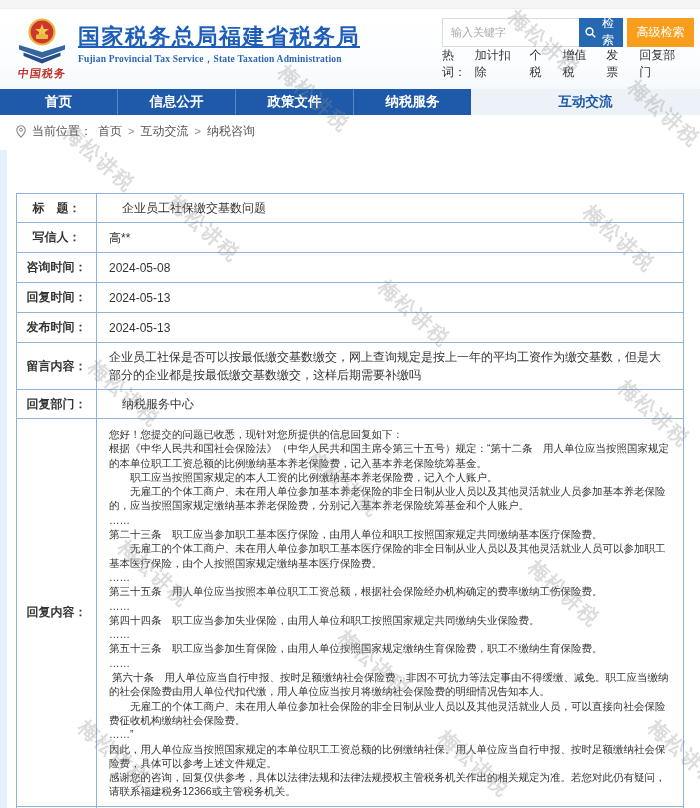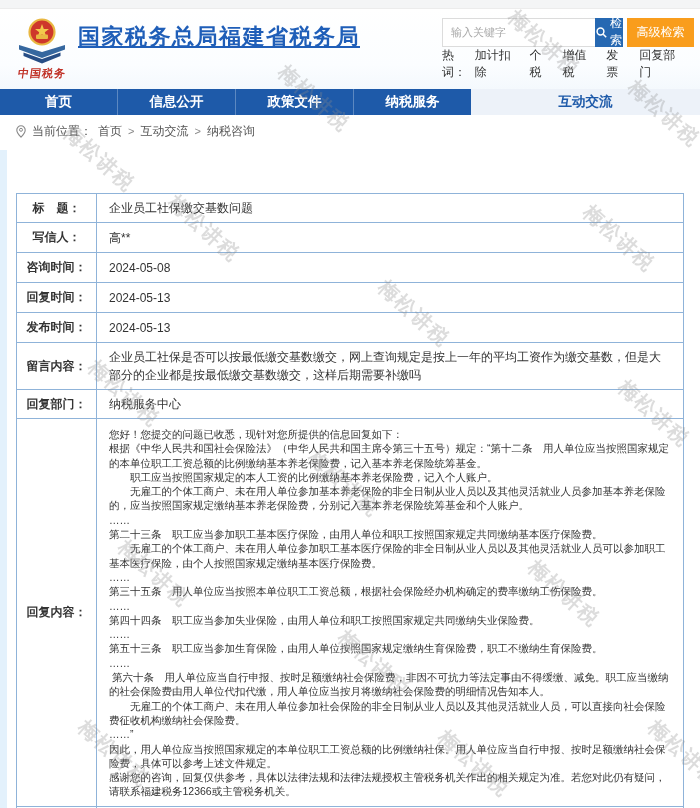--- a/index.html
+++ b/index.html
@@ -37,21 +37,21 @@
     font-size:9.5px;font-weight:bold;color:#2a66b8;letter-spacing:.2px;
   }
   .search-block{margin-left:auto;width:252px;}
   .search-row{display:flex;height:29px;}
   .search-input{
     flex:1;min-width:0;border:1px solid #dcdcdc;border-right:none;
     font-size:11px;padding:0 8px;color:#333;outline:none;
   }
   .search-input::placeholder{color:#a9a9a9;}
   .btn-search{
-    width:28px;background:#2668b2;color:#fff;border:none;font-size:12px;
+    width:44px;background:#2668b2;color:#fff;border:none;font-size:12px;
     display:flex;align-items:center;justify-content:center;gap:3px;cursor:pointer;
   }
   .btn-advanced{
     width:67px;background:#f99d1c;color:#fff;border:none;font-size:12px;
     margin-left:4px;cursor:pointer;
   }
   .hotwords{font-size:12px;color:#333;display:flex;align-items:center;}
   .hotwords .hw-label{font-weight:normal;}
   .hotwords a{color:#333;text-decoration:none;margin-right:11px;}
   
@@ -79,21 +79,21 @@
   .drow.partial{border-bottom:none;height:15px;}
   .dlabel{
     flex:0 0 80px;width:80px;display:flex;align-items:center;justify-content:center;
     font-size:12px;font-weight:bold;color:#333;text-align:center;
     border-right:1px solid #8fb3d9;padding:5px 4px;box-sizing:border-box;
   }
   .dvalue{
     flex:1;font-size:12px;color:#333;line-height:1.5;
     padding:5px 12px;display:flex;align-items:center;box-sizing:border-box;
   }
-  .h28{min-height:28px;} .h29{min-height:29px;} .h44{min-height:44px;}
+  .h28{min-height:28px;gap:13px;} .h29{min-height:29px;} .h44{min-height:44px;}
   .reply-row{height:387px;overflow:hidden;}
   .dvalue.pre{
     display:block;white-space:pre-wrap;
     font-size:10.5px;line-height:14.3px;padding:8px 12px;
   }
   
   .wm-layer{position:absolute;inset:0;pointer-events:none;z-index:6;}
   .wm{
     position:absolute;transform:rotate(42deg);
     color:rgba(140,140,140,.30);font-size:20px;font-weight:bold;
@@ -118,20 +118,21 @@
             <polygon points="25,6 26.8,11 32,11 27.8,14.2 29.4,19.2 25,16.2 20.6,19.2 22.2,14.2 18,11 23.2,11" fill="#f2c94c"></polygon>
             <rect x="19" y="16.5" width="12" height="4.5" rx="1" fill="#e9b842"></rect>
             <path d="M2,27 L25,34 L48,27 L48,31.5 L25,40 L2,31.5 Z" fill="#35679f"></path>
             <path d="M6.5,34.5 L25,41 L43.5,34.5 L43.5,38 L25,45.5 L6.5,38 Z" fill="#274e86"></path>
           </svg>
         </span>
         <div class="logo-caption">中国税务</div>
       </div>
       <div class="titles">
         <div class="site-name">国家税务总局福建省税务局</div>
+        <div class="site-name-en">Fujian Provincial Tax Service，State Taxation Administration</div>
       </div>
     </div>
 
     <div class="search-block">
       <div class="search-row">
         <input class="search-input" type="text" placeholder="输入关键字" style="">
         <button class="btn-search">
           <span style="display:flex;">
             <svg width="11" height="11" viewBox="0 0 11 11">
               <circle cx="4.5" cy="4.5" r="3.4" fill="none" stroke="#fff" stroke-width="1.5"></circle>

